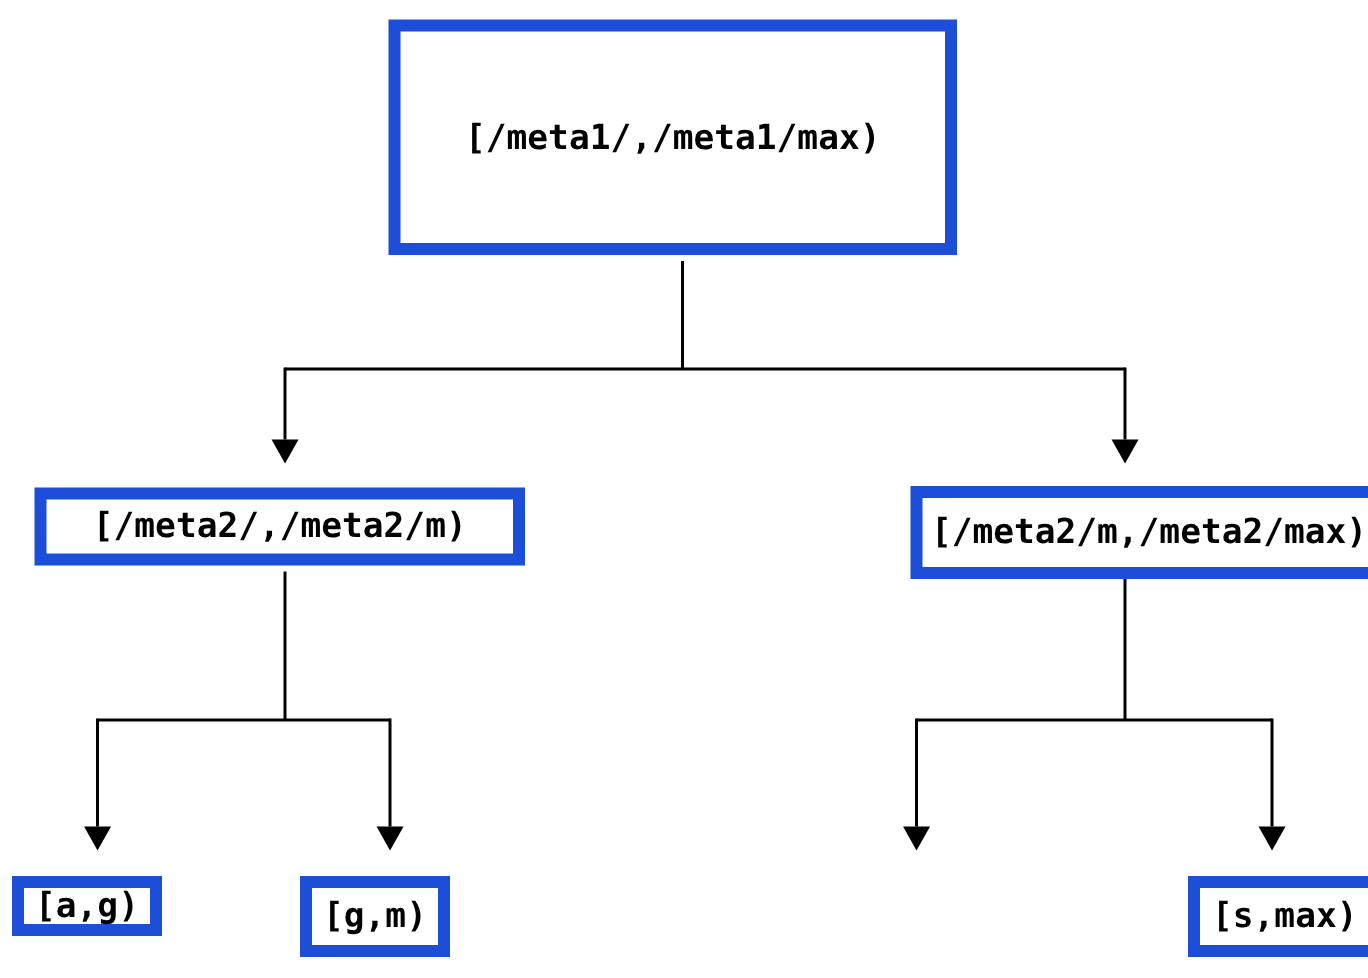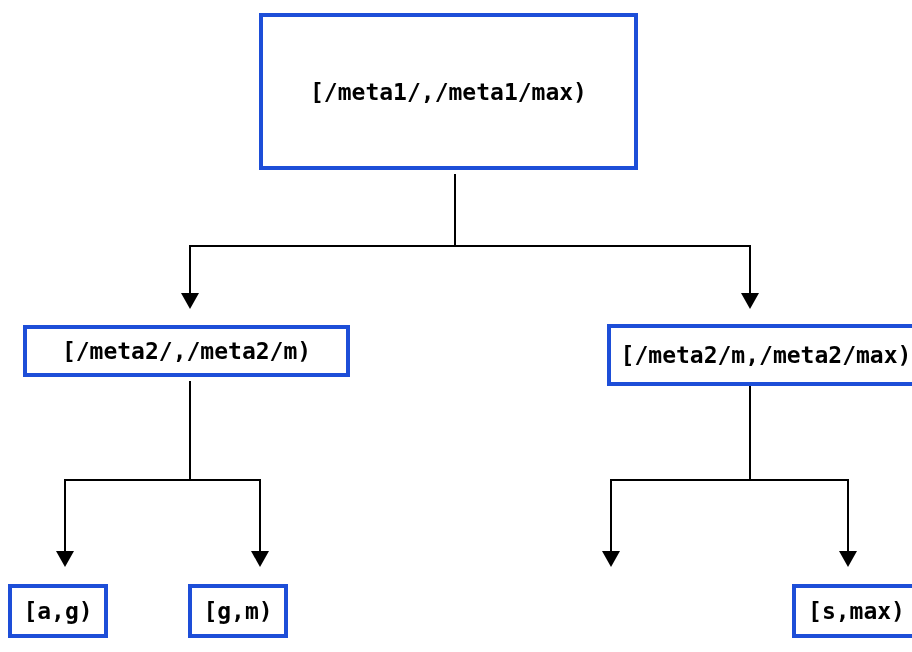--- a/index.html
+++ b/index.html
@@ -18,37 +18,37 @@
   #connectors {
     position: absolute;
     left: 0;
     top: 0;
     width: 912px;
     height: 652px;
   }
   .node {
     position: absolute;
     box-sizing: border-box;
-    border: 4px solid #1d4ed8;
+    border: 8px solid #1d4ed8;
     background: #ffffff;
     color: #000000;
     display: flex;
     align-items: center;
     justify-content: center;
     font-size: 23px;
     font-weight: bold;
     letter-spacing: 0;
     white-space: nowrap;
   }
   
   #node-root  { left: 259px; top: 13px;  width: 379px; height: 157px; }
   #node-left  { left: 23px;  top: 325px; width: 327px; height: 52px; }
   #node-right { left: 607px; top: 324px; width: 318px; height: 62px; }
-  #node-ag    { left: 8px;   top: 584px; width: 100px; height: 54px; }
-  #node-gm    { left: 188px; top: 584px; width: 100px; height: 54px; }
+  #node-ag    { left: 8px;   top: 584px; width: 100px; height: 40px; }
+  #node-gm    { left: 200px; top: 584px; width: 100px; height: 54px; }
   #node-ms    { left: 553px; top: 584px; width: 100px; height: 54px; }
   #node-smax  { left: 792px; top: 584px; width: 129px; height: 54px; }
 </style>
 </head>
 <body>
 
 <div id="canvas">
 
   <svg id="connectors" viewBox="0 0 912 652" xmlns="http://www.w3.org/2000/svg">
     <g stroke="#000000" stroke-width="2" fill="none">

